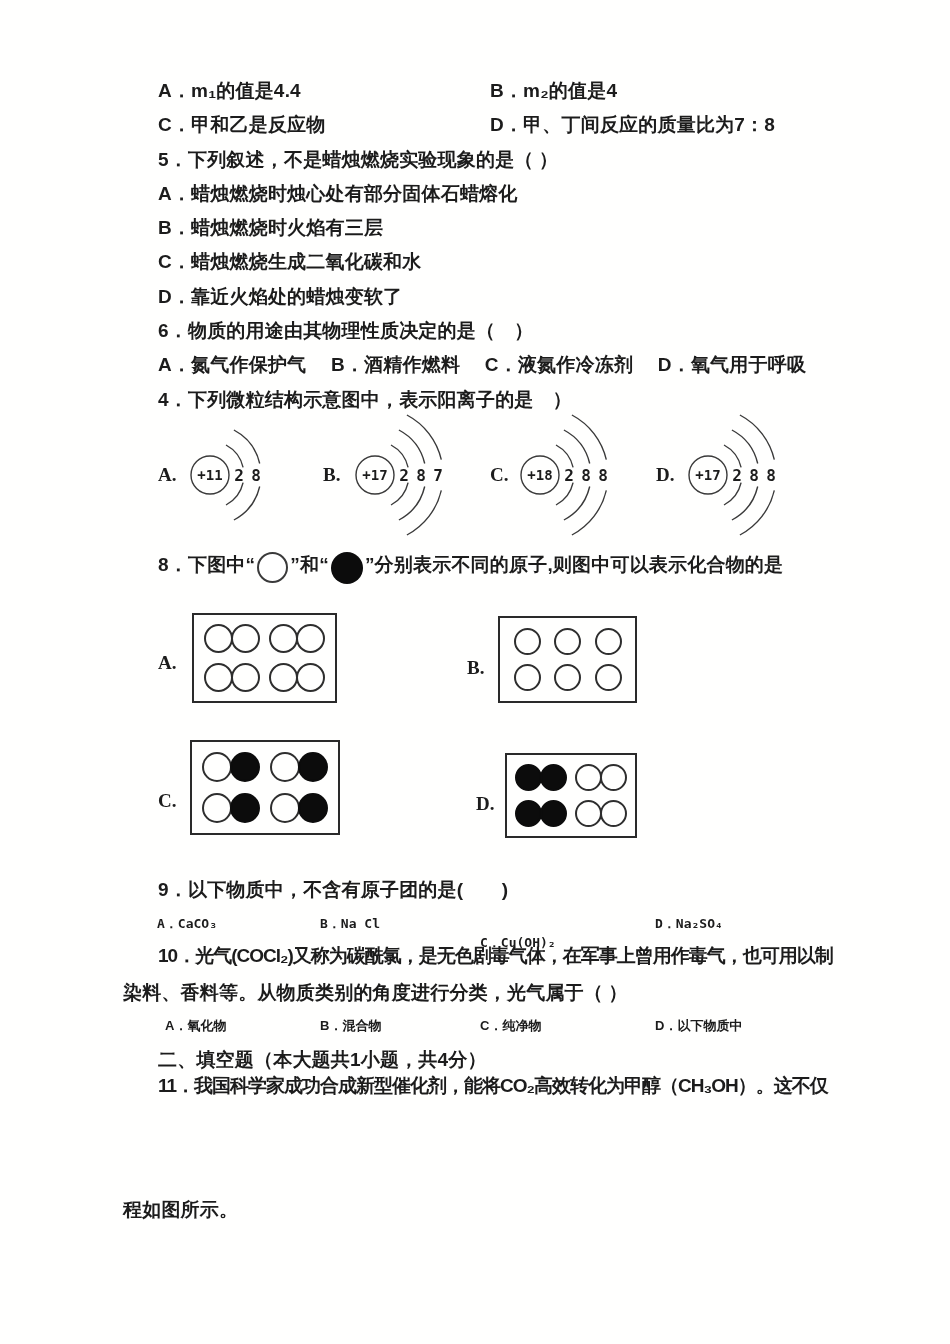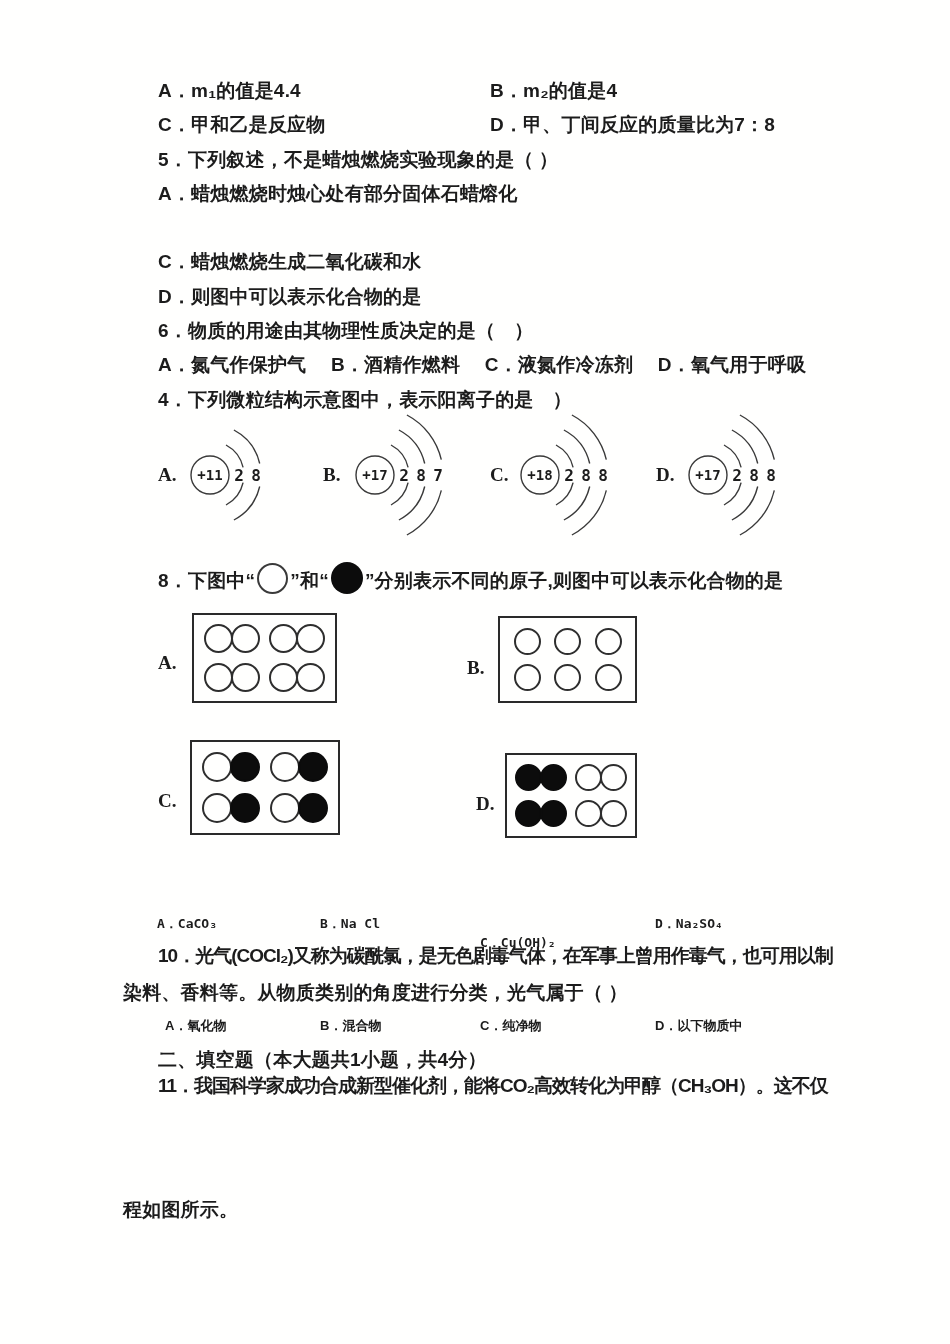--- a/index.html
+++ b/index.html
@@ -13,21 +13,21 @@
     position:absolute;white-space:nowrap;
     font-size:19px;line-height:26px;font-weight:600;
     letter-spacing:0.2px;
   }
   .tight{letter-spacing:-1px;}
   .mono{font-family:"DejaVu Sans Mono","Liberation Mono",monospace;font-size:18px;font-weight:600;}
   .optlabel{
     position:absolute;white-space:nowrap;font-size:13px;line-height:26px;font-weight:600;
   }
   
-  .stem8{display:flex;align-items:flex-end;height:42px;}
+  .stem8{display:flex;align-items:flex-start;height:42px;}
   .atom-glyph{display:inline-block;border-radius:50%;box-sizing:border-box;}
   .atom-glyph.white{width:31px;height:31px;border:2px solid #3a3a3a;background:#fff;margin:0 2px;}
   .atom-glyph.black{width:32px;height:32px;background:#0c0c0c;margin:0 2px;}
   
   .molbox{
     position:absolute;border:2px solid #2a2a2a;box-sizing:border-box;
     display:flex;flex-direction:column;justify-content:space-evenly;background:#fffffe;
   }
   .molrow{display:flex;justify-content:space-evenly;align-items:center;}
   .mol{display:flex;}
@@ -43,22 +43,23 @@
 
 <div id="page">
 
   <div class="tline" style="left:158px;top:78px">A．m₁的值是4.4</div>
   <div class="tline" style="left:490px;top:78px">B．m₂的值是4</div>
   <div class="tline" style="left:158px;top:112px">C．甲和乙是反应物</div>
   <div class="tline" style="left:490px;top:112px">D．甲、丁间反应的质量比为7：8</div>
 
   <div class="tline" style="left:158px;top:147px">5．下列叙述，不是蜡烛燃烧实验现象的是（ ）</div>
   <div class="tline" style="left:158px;top:181px">A．蜡烛燃烧时烛心处有部分固体石蜡熔化</div>
+  <div class="tline" style="left:158px;top:215px">B．蜡烛燃烧时火焰有三层</div>
   <div class="tline" style="left:158px;top:249px">C．蜡烛燃烧生成二氧化碳和水</div>
-  <div class="tline" style="left:158px;top:284px">D．则图中可以表示化合物的是</div>
+  <div class="tline" style="left:158px;top:284px">D．靠近火焰处的蜡烛变软了</div>
 
   <div class="tline" style="left:158px;top:318px">6．物质的用途由其物理性质决定的是（　）</div>
   <div class="tline" style="left:158px;top:352px">A．氮气作保护气　 B．酒精作燃料　 C．液氮作冷冻剂　 D．氧气用于呼吸</div>
 
   <div class="tline" style="left:158px;top:387px">4．下列微粒结构示意图中，表示阳离子的是　）</div>
   <div id="atoms">
       <div class="atomlabel" style="left: 158px; top: 464px;">A.</div>
       <svg width="120" height="126" viewBox="0 0 120 126" style="position: absolute; left: 182px; top: 412px;">
         <circle cx="28" cy="63" r="19" fill="none" stroke="#3a3a3a" stroke-width="1.4"></circle>
         <text x="28" y="68" text-anchor="middle" font-size="14" font-weight="600" fill="#1c1c1c">+11</text>
@@ -210,20 +211,21 @@
             <span class="matom b" style="width: 27px; height: 27px;"></span>
           </div>
           <div class="mol">
             <span class="matom" style="width: 27px; height: 27px;"></span>
             <span class="matom" style="width: 27px; height: 27px;"></span>
           </div>
         </div>
       </div>
     </div>
 
+  <div class="tline" style="left:158px;top:877px">9．以下物质中，不含有原子团的是(　　)</div>
   <div id="q9-options">
       <div class="optlabel mono" style="left: 157px; top: 911px;">A．CaCO₃</div>
       <div class="optlabel mono" style="left: 320px; top: 911px;">B．Na Cl</div>
       <div class="optlabel mono" style="left: 480px; top: 911px; margin-top: 19px;">C．Cu(OH)₂</div>
       <div class="optlabel mono" style="left: 655px; top: 911px;">D．Na₂SO₄</div>
     </div>
 
   <div class="tline tight" style="left:158px;top:943px">10．光气(COCl₂)又称为碳酰氯，是无色剧毒气体，在军事上曾用作毒气，也可用以制</div>
   <div class="tline" style="left:123px;top:980px">染料、香料等。从物质类别的角度进行分类，光气属于（ ）</div>
   <div id="q10-options">

